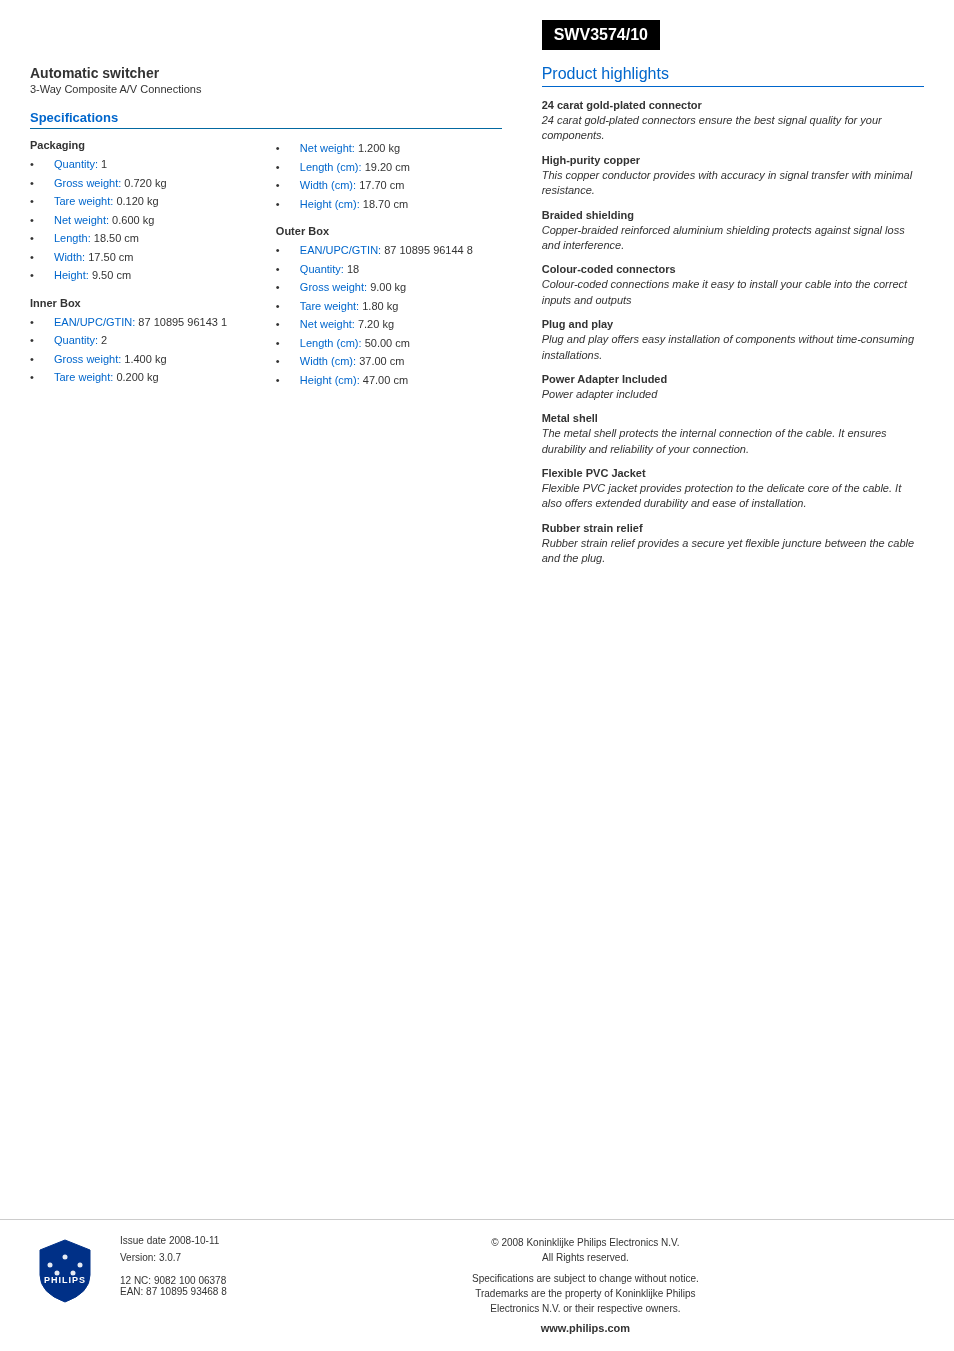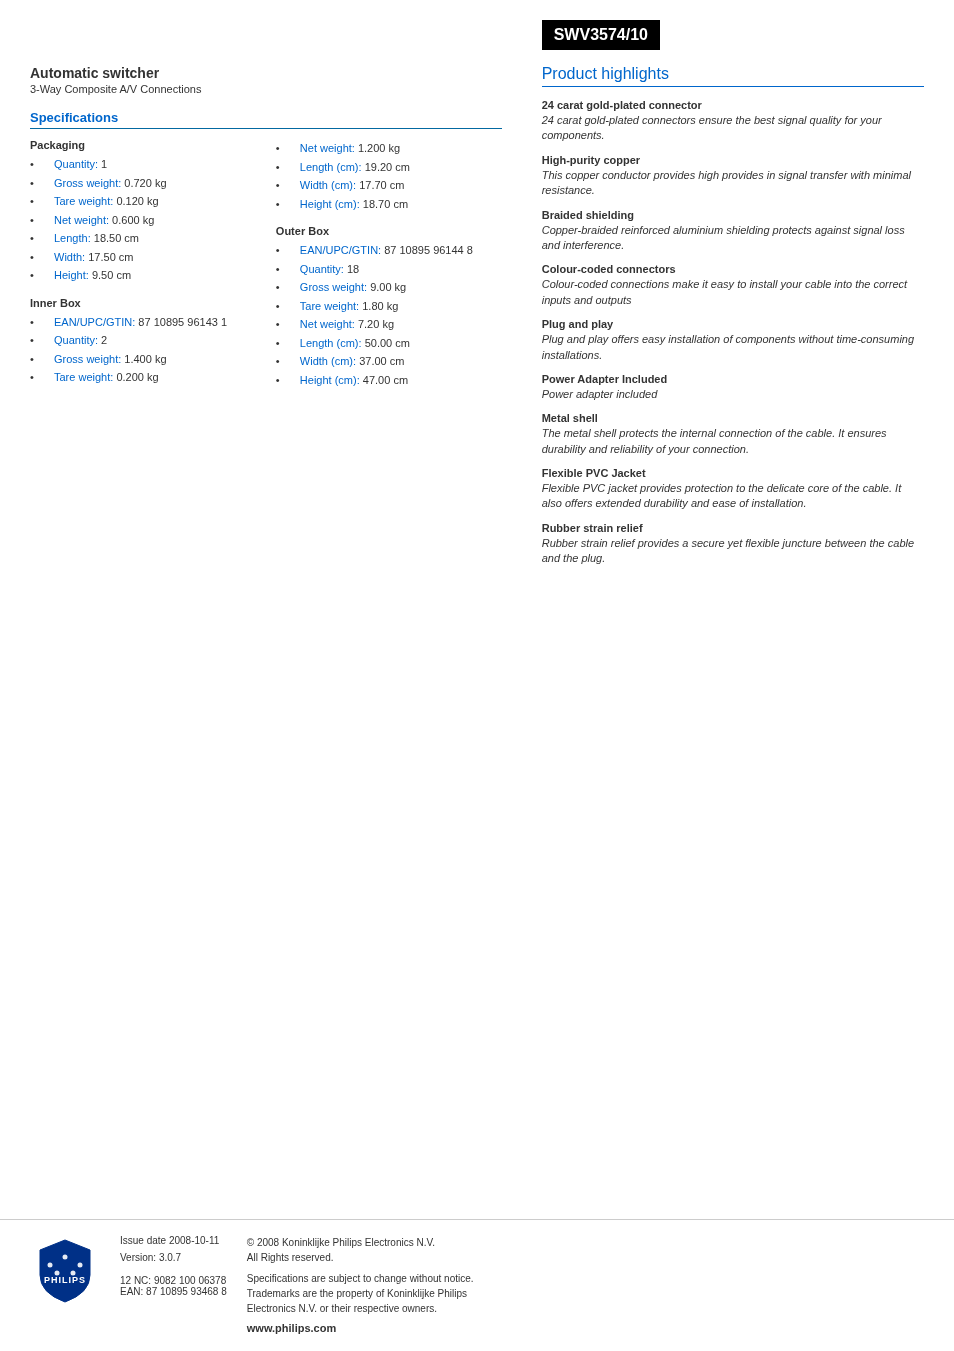--- a/index.html
+++ b/index.html
@@ -147,20 +147,21 @@
     }
     .footer-col {
       display: flex;
       flex-direction: column;
       gap: 6px;
     }
     .footer-right {
       flex: 2;
       font-size: 10px;
       line-height: 1.5;
+      text-align: center;
     }
     .website {
       font-weight: bold;
       font-size: 11px;
       margin-top: 4px;
     }
   </style>
 </head>
 <body>
 
@@ -236,21 +237,21 @@
 
       <div class="highlights-header">Product highlights</div>
 
       <div class="highlights-list" id="highlights-list">
           <div class="highlight-item">
             <div class="highlight-title">24 carat gold-plated connector</div>
             <div class="highlight-desc">24 carat gold-plated connectors ensure the best signal quality for your components.</div>
           </div>
           <div class="highlight-item">
             <div class="highlight-title">High-purity copper</div>
-            <div class="highlight-desc">This copper conductor provides high provides in signal transfer with minimal resistance.</div>
+            <div class="highlight-desc">This copper conductor provides with accuracy in signal transfer with minimal resistance.</div>
           </div>
           <div class="highlight-item">
             <div class="highlight-title">Braided shielding</div>
             <div class="highlight-desc">Copper-braided reinforced aluminium shielding protects against signal loss and interference.</div>
           </div>
           <div class="highlight-item">
             <div class="highlight-title">Colour-coded connectors</div>
             <div class="highlight-desc">Colour-coded connections make it easy to install your cable into the correct inputs and outputs</div>
           </div>
           <div class="highlight-item">

